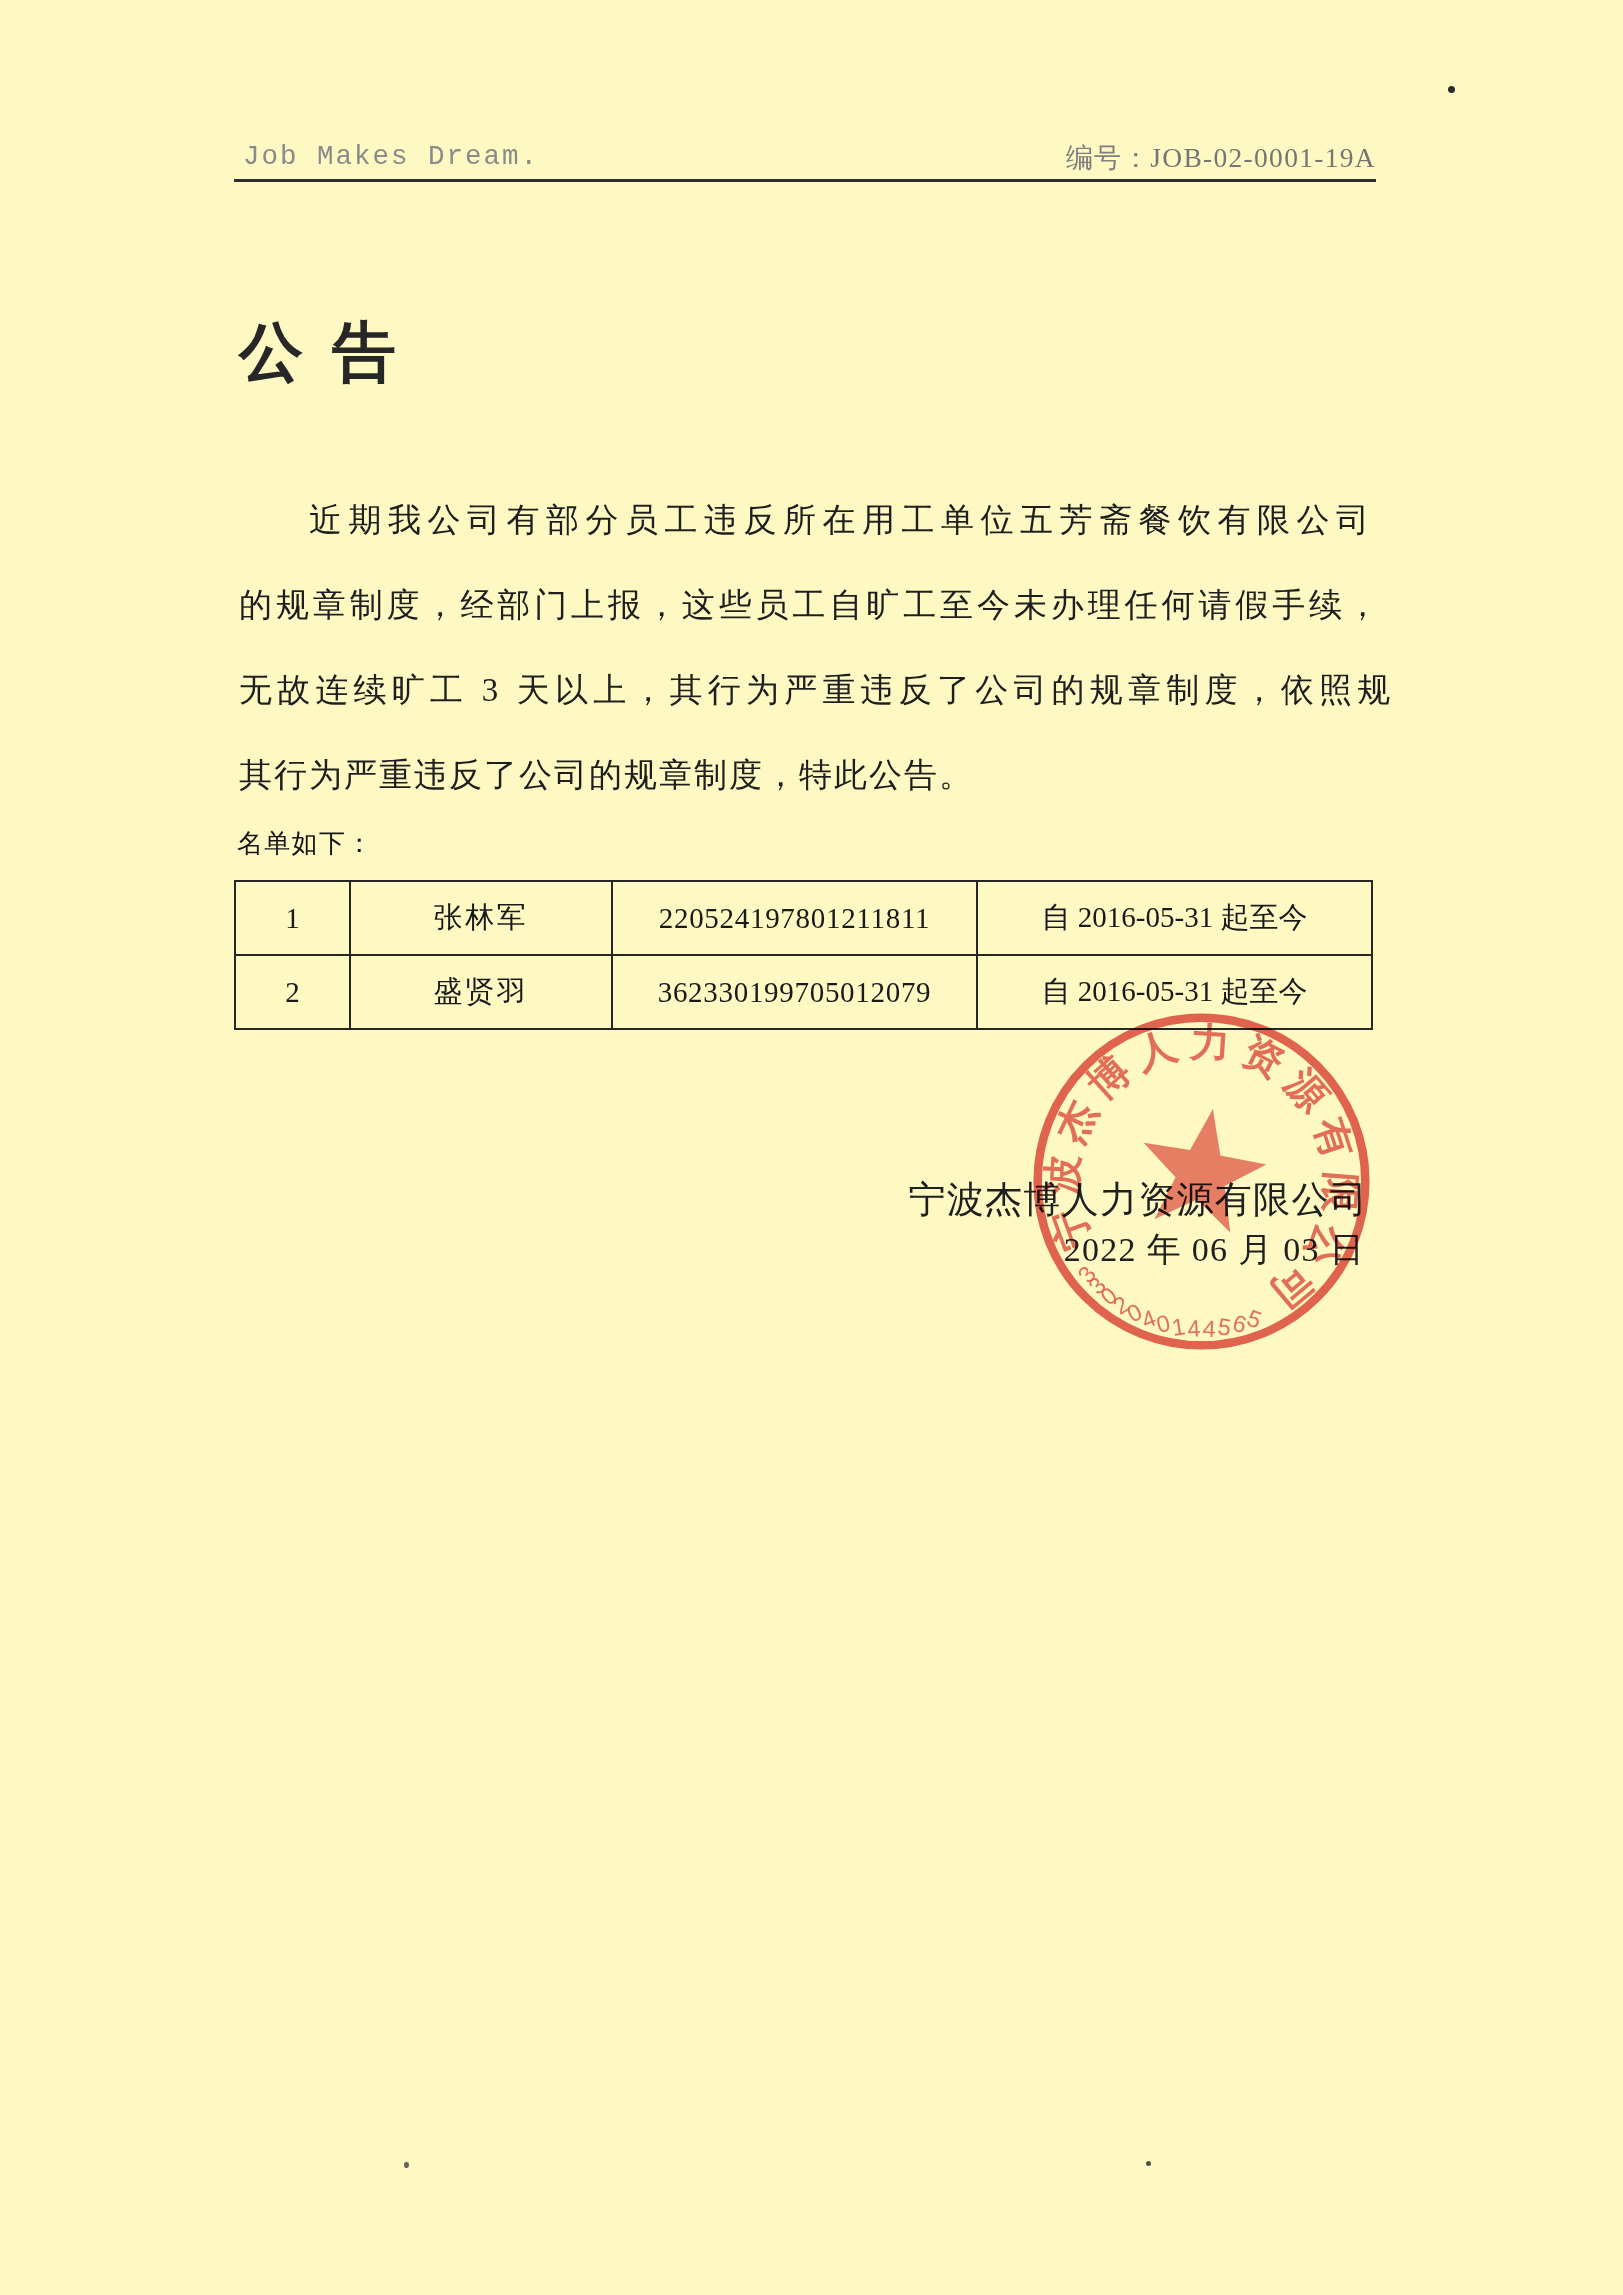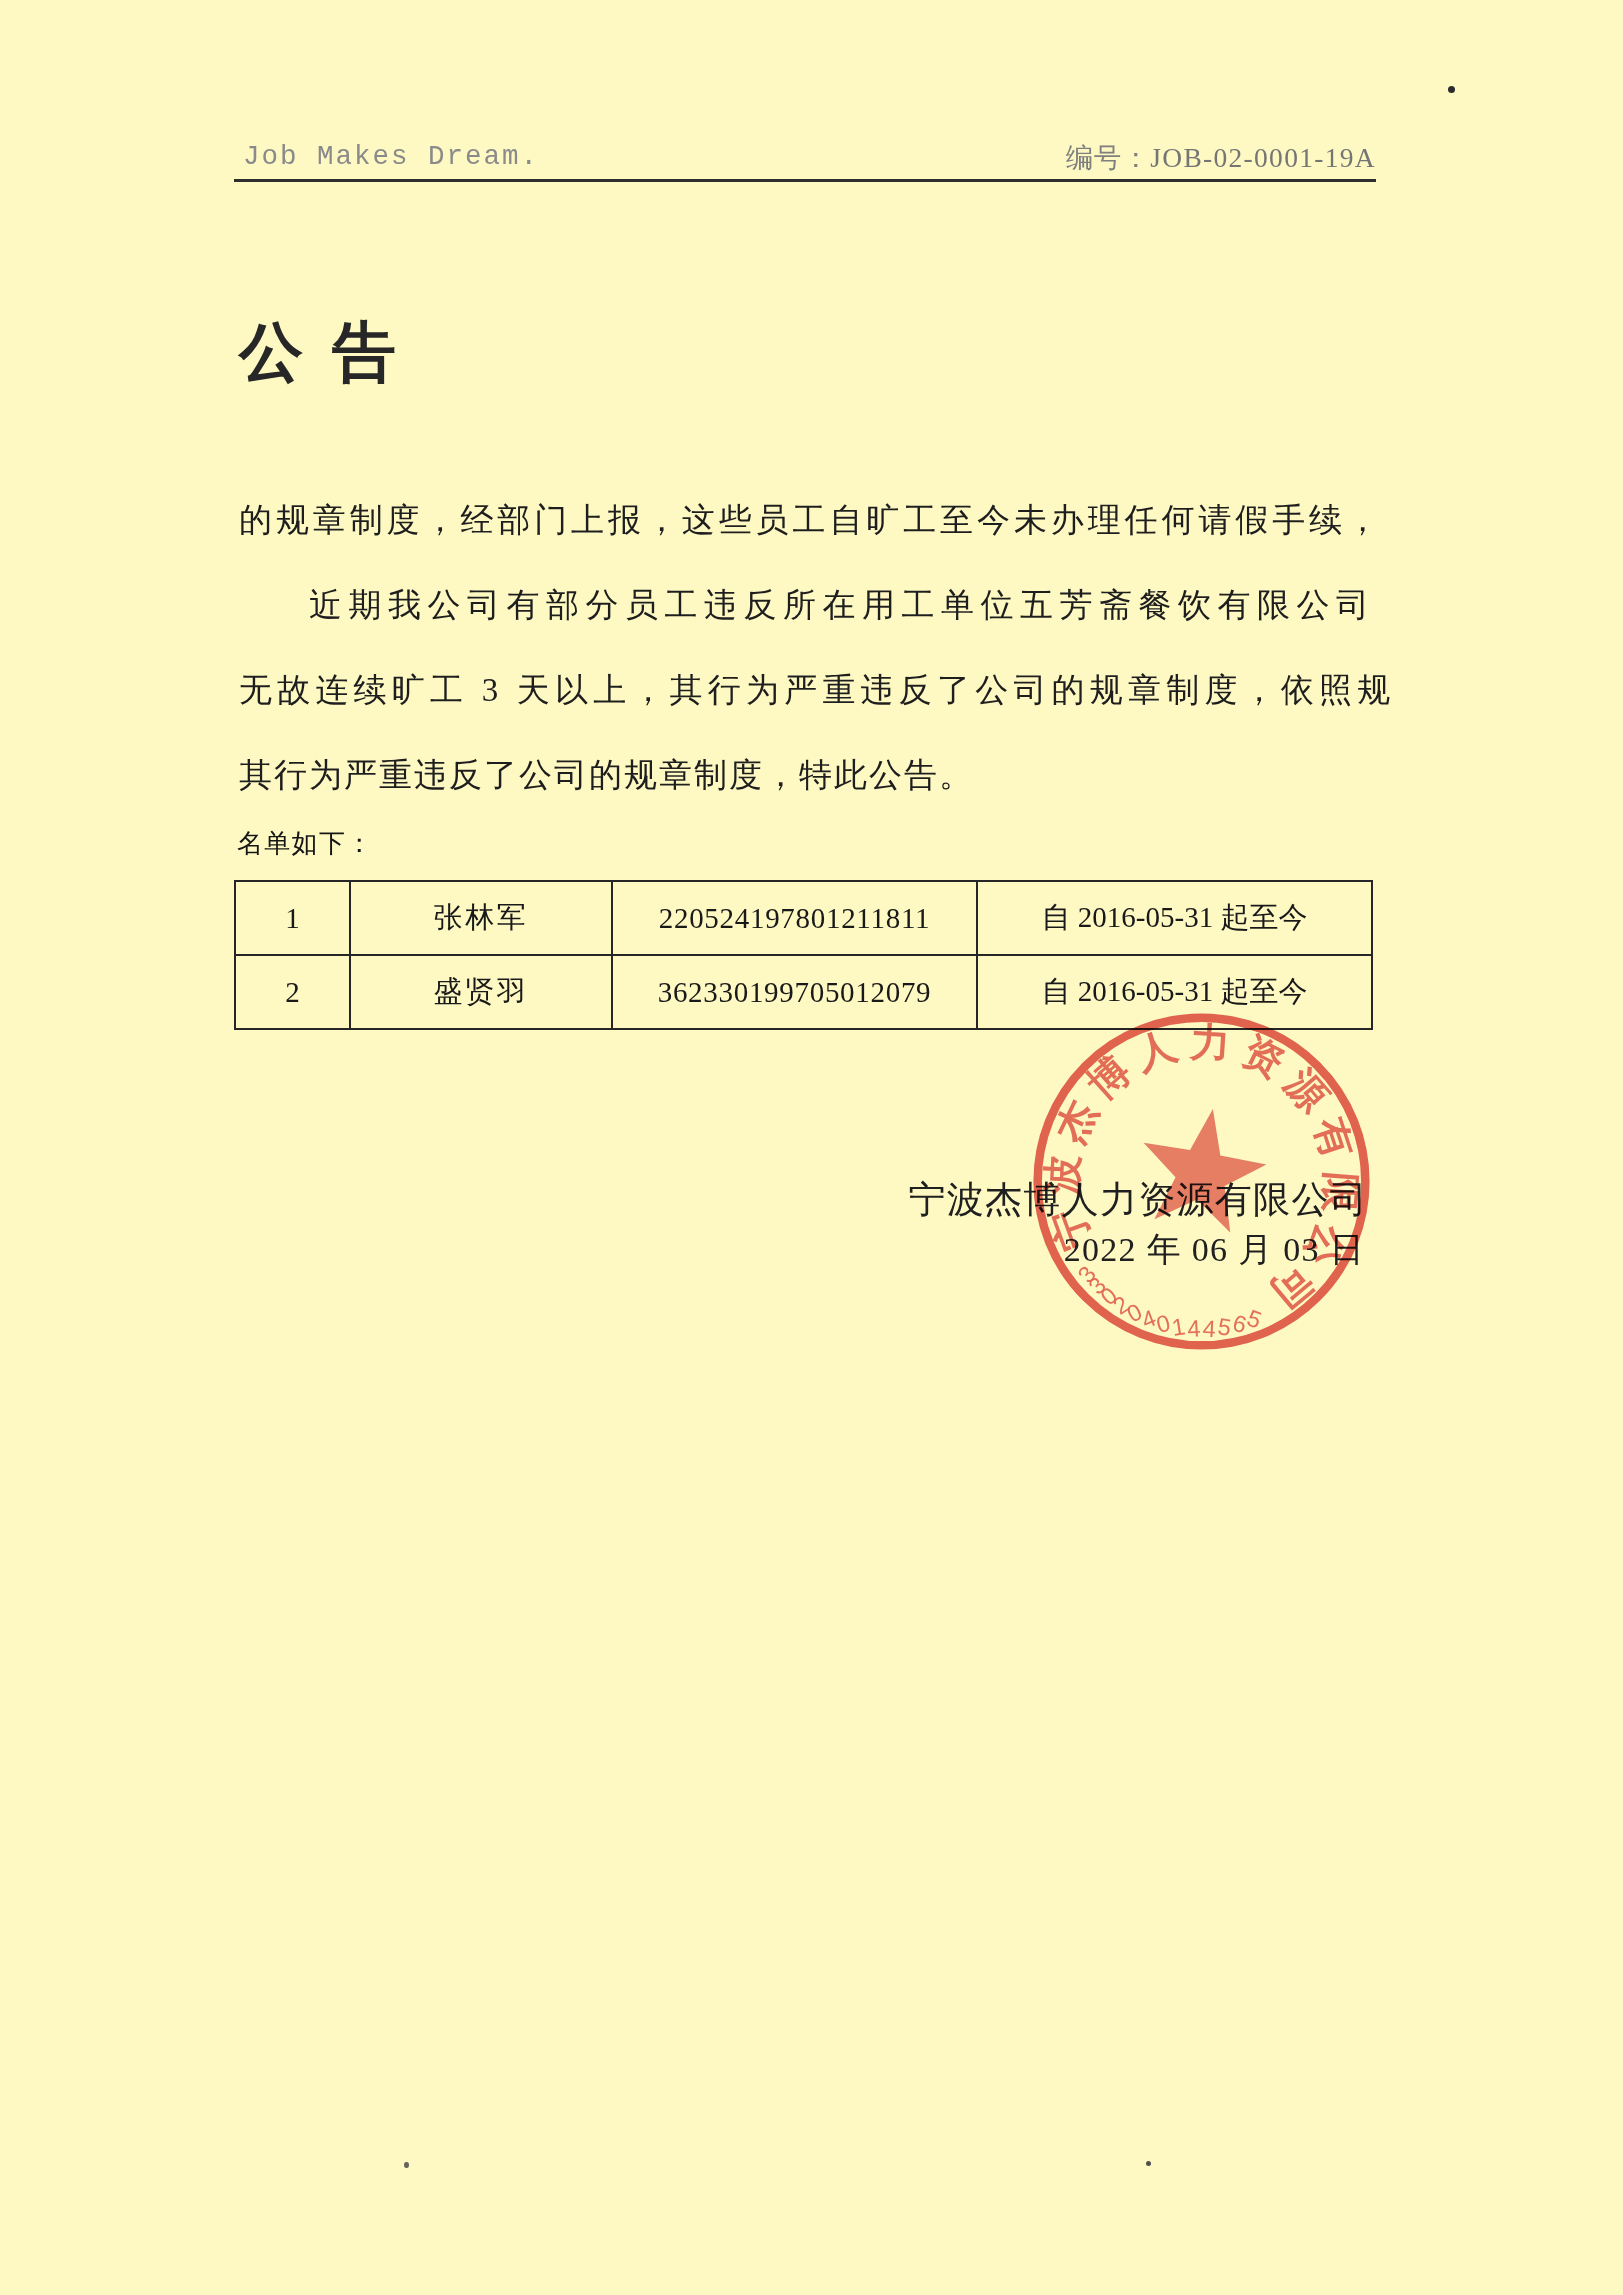--- a/index.html
+++ b/index.html
@@ -86,22 +86,22 @@
   <div class="hdr-slogan">Job Makes Dream.</div>
   <div class="hdr-docno">
     <span>编号：</span><span class="docno-value">JOB-02-0001-19A</span>
   </div>
   <div class="hdr-rule"></div>
   <div class="spec-dot tr"></div>
 
   <div class="doc-title">公 告</div>
 
   <div class="para">
+    <div class="line l1">近期我公司有部分员工违反所在用工单位五芳斋餐饮有限公司</div>
     <div class="line l2">的规章制度，经部门上报，这些员工自旷工至今未办理任何请假手续，</div>
-    <div class="line l1">近期我公司有部分员工违反所在用工单位五芳斋餐饮有限公司</div>
     <div class="line l3">无故连续旷工 3 天以上，其行为严重违反了公司的规章制度，依照规</div>
     <div class="line l4">其行为严重违反了公司的规章制度，特此公告。</div>
   </div>
 
   <div class="list-label">名单如下：</div>
 
   <table class="roster">
     <colgroup>
       <col style="width:115px">
         <col style="width:262px">

